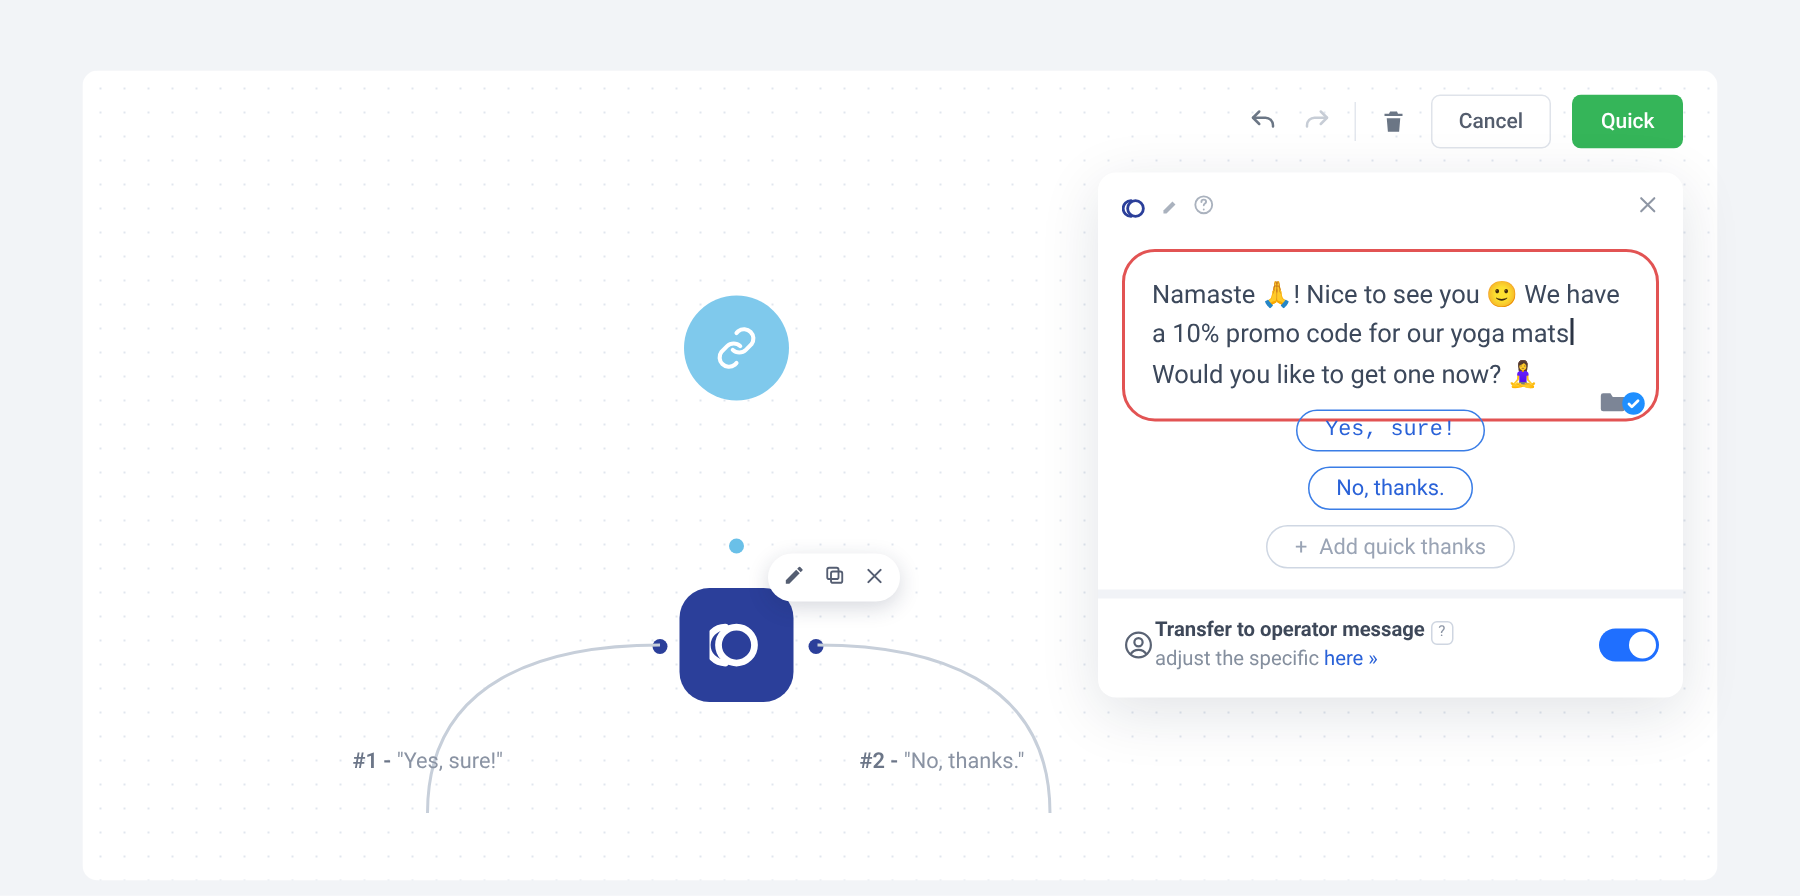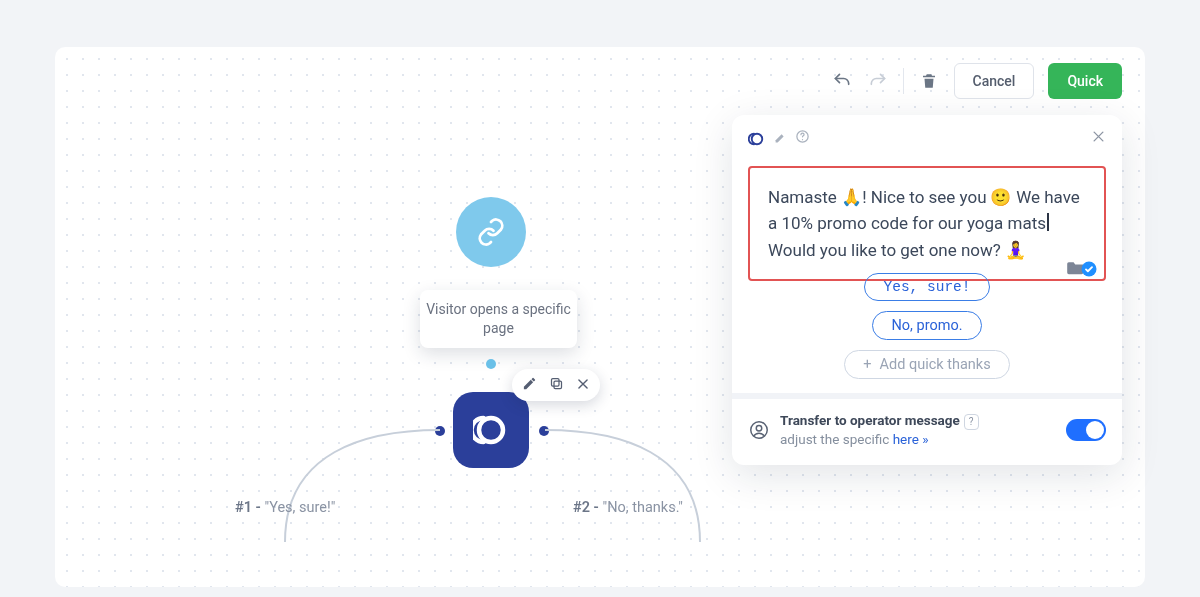--- a/index.html
+++ b/index.html
@@ -31,29 +31,29 @@
   .arcs{position:absolute;left:160px;top:345px;width:550px;height:200px;pointer-events:none;}
   .arcs path{stroke:#c7cfda;stroke-width:2;fill:none;}
   
   .panel{position:absolute;right:23px;top:68px;width:390px;border-radius:12px;background:#fff;box-shadow:0 10px 40px rgba(20,30,60,.12);display:flex;flex-direction:column;}
   .panel-head{display:flex;align-items:center;padding:14px 16px 10px 16px;gap:8px;}
   .panel-head .tag{color:#4a545f;font-size:14px;}
   .panel-head .tag b{font-weight:600;}
   .panel-head .pen,.panel-head .help{color:#aab2be;}
   .panel-head .close{margin-left:auto;color:#8e96a4;cursor:pointer;}
   .panel-body{padding:8px 16px 14px 16px;}
-  .msg-box{border:2px solid #e25353;border-radius:4px;padding:16px 18px 16px 18px;position:relative;color:#3c485b;font-size:17px;line-height:1.55;}
+  .msg-box{border:2px solid #e25353;border-radius:22px;padding:16px 18px 16px 18px;position:relative;color:#3c485b;font-size:17px;line-height:1.55;}
   .caret{border-left:2px solid #2b3444;height:1.1em;display:inline-block;vertical-align:-2px;margin:0 1px;}
   .msg-corner{position:absolute;right:6px;bottom:4px;display:flex;align-items:flex-end;gap:-4px;}
   .qr-col{display:flex;flex-direction:column;align-items:center;gap:10px;margin-top:10px;}
   .qr-chip{border:1.5px solid #3a7de6;color:#2a62d8;border-radius:18px;padding:5px 18px;font-size:14.5px;cursor:pointer;}
   .qr-chip.first{margin-top:-18px;z-index:0;font-family:Liberation Mono, monospace;}
   .qr-add{border:1.5px solid #cfd7e3;color:#9aa4b5;border-radius:18px;padding:5px 18px;font-size:14.5px;display:flex;gap:8px;align-items:center;cursor:pointer;}
   .panel-sep{height:6px;background:#f1f3f7;width:100%;}
-  .transfer{display:flex;align-items:center;padding:12px 16px 16px 16px;gap:10px;}
+  .transfer{display:flex;align-items:center;padding:12px 16px 16px 16px;gap:0;}
   .transfer .txt{font-size:13.5px;color:#3e4859;line-height:1.4;}
   .transfer .txt .sub{color:#858f9e;font-weight:400;}
   .transfer .txt a{color:#2a62d8;text-decoration:none;}
   .qmark{display:inline-block;border:1px solid #cfd6e1;border-radius:4px;font-size:10px;color:#8a93a3;padding:0 4px;margin-left:4px;}
   .toggle{margin-left:auto;width:40px;height:22px;border-radius:11px;background:#1f6fff;position:relative;cursor:pointer;}
   .toggle::after{content:"";position:absolute;right:2px;top:2px;width:18px;height:18px;border-radius:50%;background:#fff;}
 </style>
 </head>
 <body>
 
@@ -81,21 +81,20 @@
     <div class="btn cancel">Cancel</div>
     <div class="btn save">Quick</div>
   </div>
 
   <div class="link-node">
     <svg width="30" height="30" viewBox="0 0 24 24" fill="none">
       <path d="M10 13a5 5 0 007 0l3-3a5 5 0 00-7-7l-1 1" stroke="#fff" stroke-width="2.2" stroke-linecap="round"></path>
       <path d="M14 11a5 5 0 00-7 0l-3 3a5 5 0 007 7l1-1" stroke="#fff" stroke-width="2.2" stroke-linecap="round"></path>
     </svg>
   </div>
-  <div class="tooltip">Visitor opens a specific page</div>
   <div class="dot-top"></div>
 
   <div class="decision-node">
     <svg width="36" height="36" viewBox="0 0 24 24" fill="none">
       <circle cx="12" cy="12" r="8" stroke="#fff" stroke-width="3"></circle>
       <path d="M7 4a8 8 0 000 16" stroke="#fff" stroke-width="3" stroke-linecap="round"></path>
     </svg>
   </div>
   <div class="side-dot l"></div>
   <div class="side-dot r"></div>
@@ -152,21 +151,21 @@
               <path fill="#7c8596" d="M3 4h6l2 3h10v10a2 2 0 01-2 2H3a2 2 0 01-2-2V6a2 2 0 012-2z"></path>
             </svg>
           <svg width="18" height="18" viewBox="0 0 24 24" style="margin-left:-6px;margin-bottom:-3px">
               <circle cx="12" cy="12" r="10" fill="#1f8fff"></circle>
               <path d="M8 12.5l2.5 2.5L16 9.5" stroke="#fff" stroke-width="2.5" fill="none" stroke-linecap="round" stroke-linejoin="round"></path>
             </svg>
         </span>
       </div>
       <div class="qr-col">
         <div class="qr-chip first">Yes, sure!</div>
-        <div class="qr-chip">No, promo.</div>
+        <div class="qr-chip">No, thanks.</div>
         <div class="qr-add">
             <span>+</span>
             <span>Add quick thanks</span>
           </div>
       </div>
     </div>
 
     <div class="panel-sep"></div>
 
     <div class="transfer">

